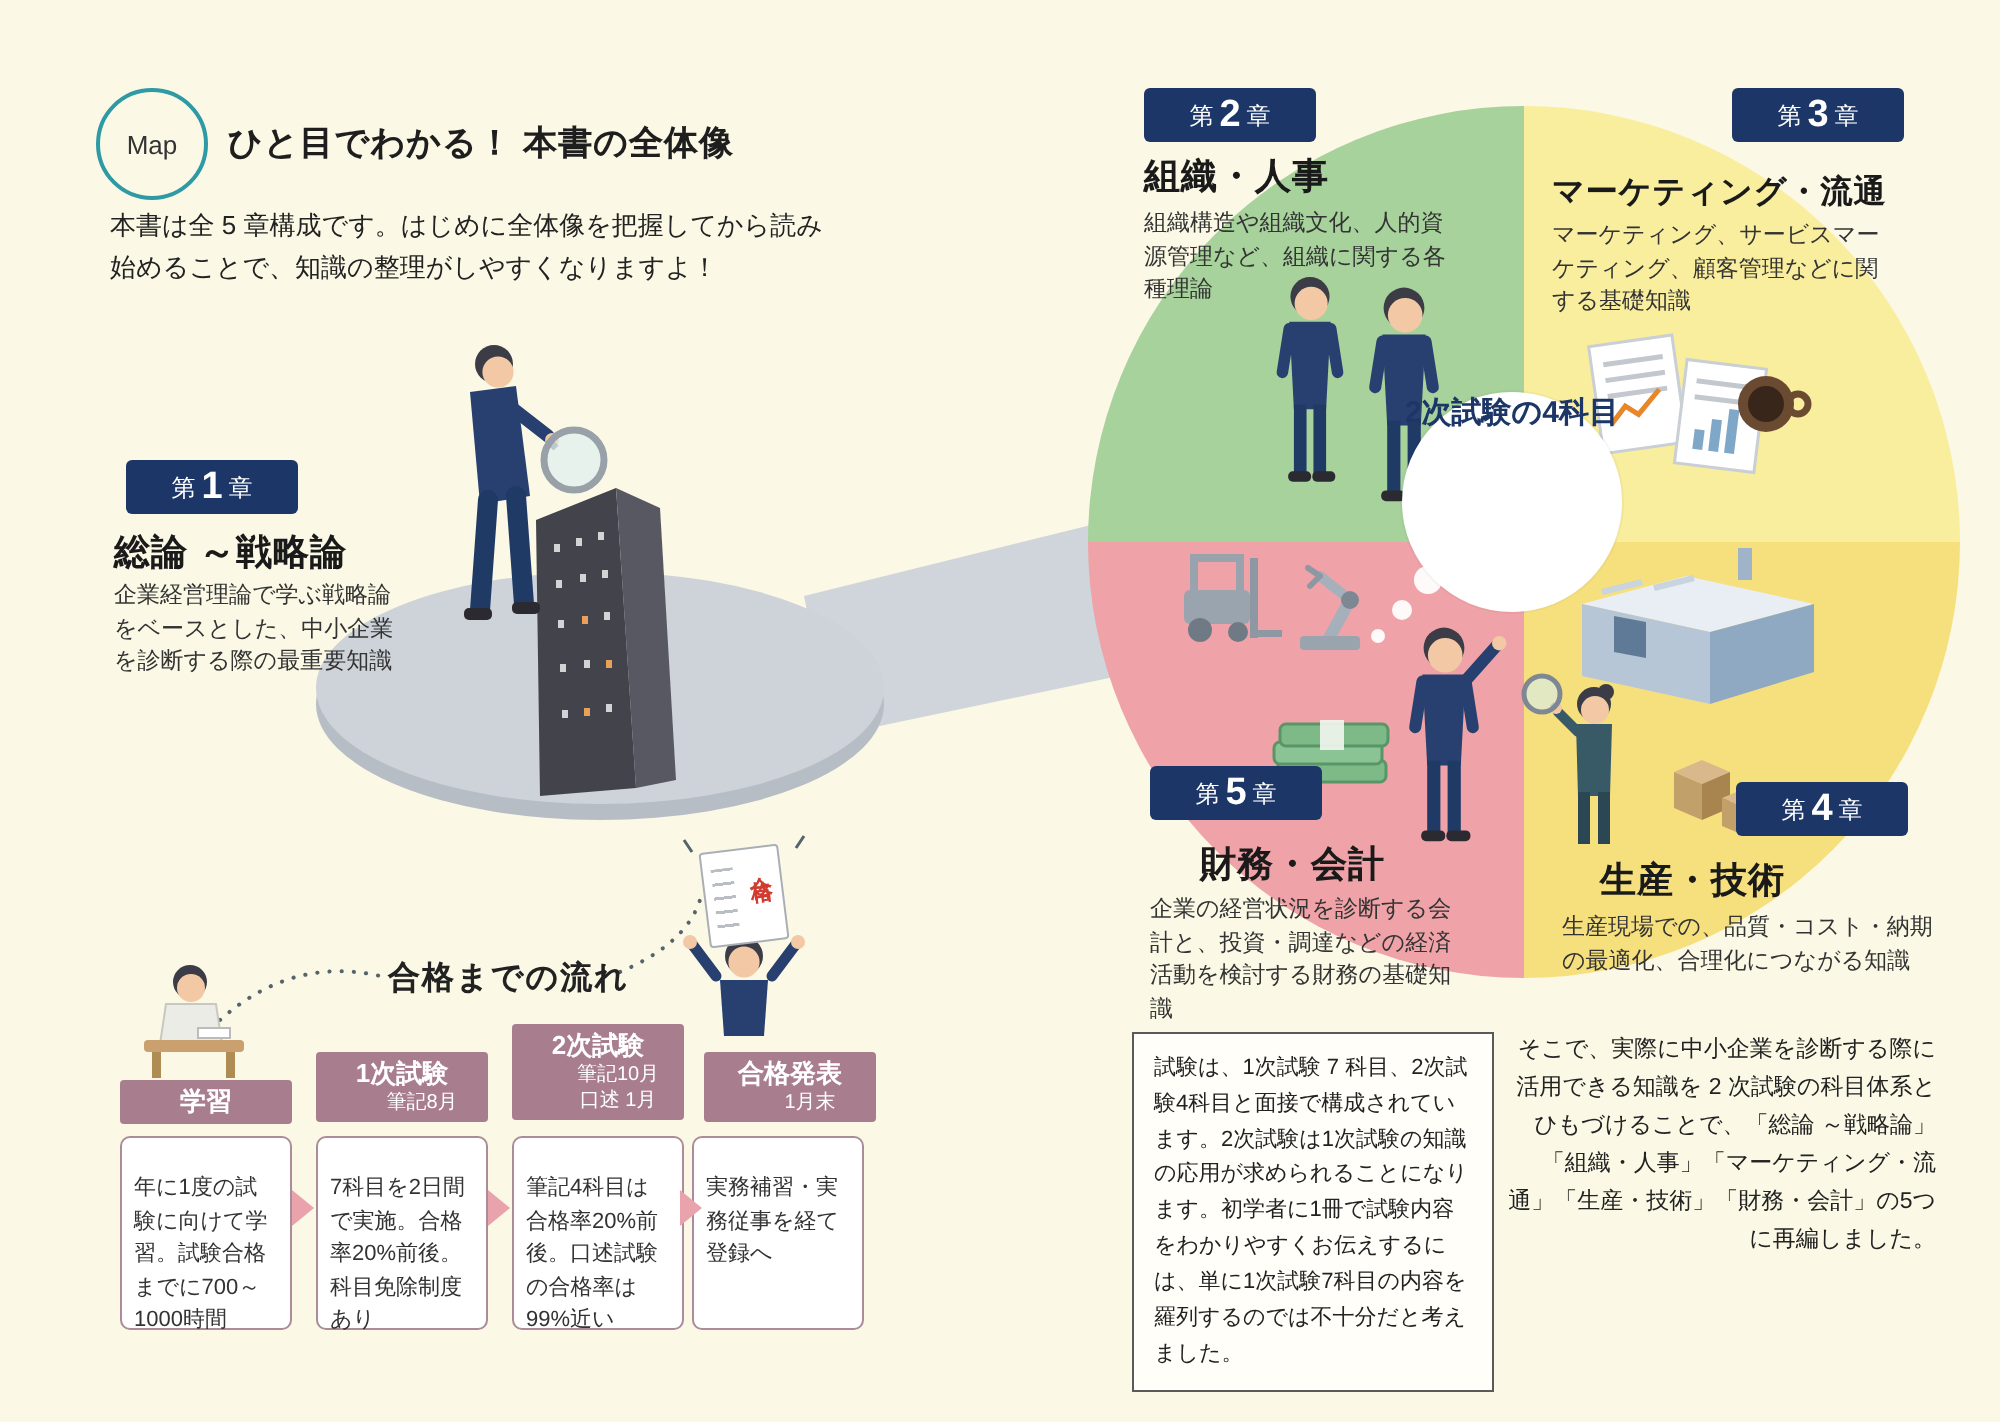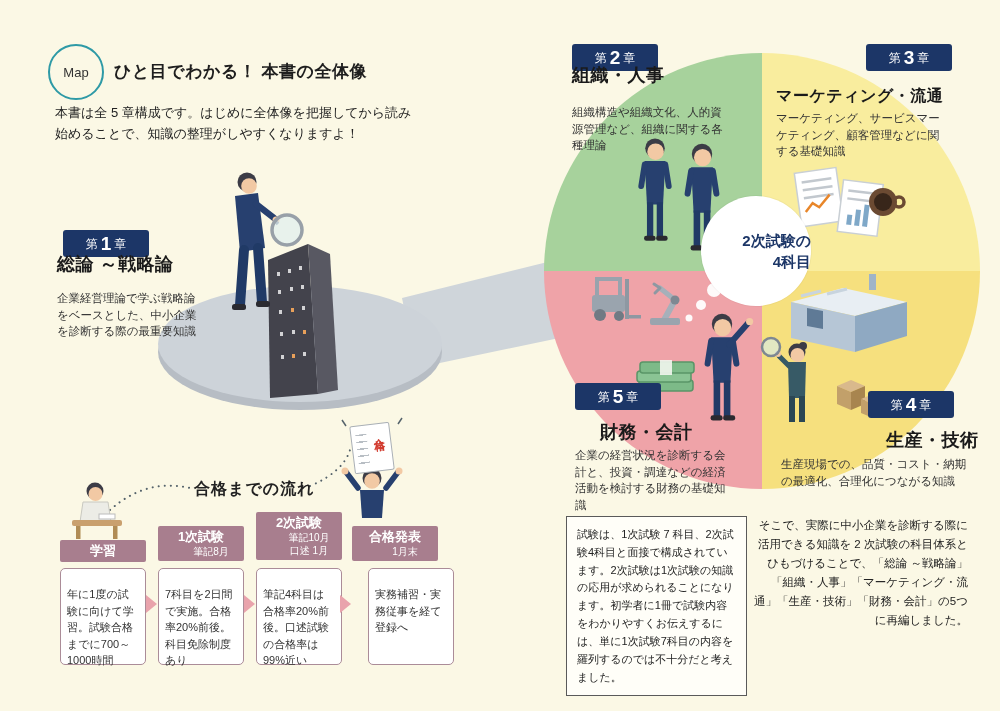--- a/index.html
+++ b/index.html
@@ -31,21 +31,21 @@
   }
   .chapter-badge .num { font-size:19px; font-weight:bold; line-height:1; }
   .chapter-badge .small { font-size:12px; line-height:1; }
   .chapter-title { font-weight:bold; font-size:18px; color:#1A1A1A; letter-spacing:0.5px; }
   .chapter-desc { font-size:11.5px; line-height:1.45; color:#333; }
 
   
   .pie-center {
     left:701px; top:196px; width:110px; height:110px;
     background:#FFFFFF; border-radius:50%;
-    display:flex; flex-direction:column; align-items:flex-end; justify-content:center;
+    display:flex; flex-direction:row; align-items:flex-start; justify-content:center;
     color:#1C3667; font-weight:bold; font-size:15px; line-height:1.4;
     box-shadow:0 0 0 1px rgba(0,0,0,0.03);
   }
 
   
   .flow-title { left:194px; top:479px; font-size:16px; font-weight:bold; color:#222; letter-spacing:1px; }
   .step-head {
     width:86px; background:#A87E8E; color:#fff; text-align:center;
     border-radius:2px; padding:3px 0;
   }
@@ -251,29 +251,29 @@
 <div class="abs intro">
   <div>本書は全 5 章構成です。はじめに全体像を把握してから読み</div>
   <div>始めることで、知識の整理がしやすくなりますよ！</div>
 </div>
 
 <div class="abs chapter-badge" style="left:63px;top:230px">
   <span class="small">第</span>
   <span class="num">1</span>
   <span class="small">章</span>
 </div>
-<div class="abs chapter-title" style="left:57px;top:252px">総論 ～戦略論</div>
+<div class="abs chapter-title" style="left:57px;top:264px">総論 ～戦略論</div>
 <div class="abs chapter-desc" style="left:57px;top:290px;width:143px">企業経営理論で学ぶ戦略論をベースとした、中小企業を診断する際の最重要知識</div>
 
 <div class="abs chapter-badge" style="left:572px;top:44px">
   <span class="small">第</span>
   <span class="num">2</span>
   <span class="small">章</span>
 </div>
-<div class="abs chapter-title" style="left:572px;top:63px">組織・人事</div>
+<div class="abs chapter-title" style="left:572px;top:76px">組織・人事</div>
 <div class="abs chapter-desc" style="left:572px;top:104px;width:152px">組織構造や組織文化、人的資源管理など、組織に関する各種理論</div>
 
 <div class="abs chapter-badge" style="left:866px;top:44px">
   <span class="small">第</span>
   <span class="num">3</span>
   <span class="small">章</span>
 </div>
 <div class="abs chapter-title" style="left:776px;top:86px;font-size:16px">マーケティング・流通</div>
 <div class="abs chapter-desc" style="left:776px;top:110px;width:168px">マーケティング、サービスマーケティング、顧客管理などに関する基礎知識</div>
 
@@ -283,21 +283,21 @@
   <span class="small">章</span>
 </div>
 <div class="abs chapter-title" style="left:600px;top:420px">財務・会計</div>
 <div class="abs chapter-desc" style="left:575px;top:447px;width:158px">企業の経営状況を診断する会計と、投資・調達などの経済活動を検討する財務の基礎知識</div>
 
 <div class="abs chapter-badge" style="left:868px;top:391px">
   <span class="small">第</span>
   <span class="num">4</span>
   <span class="small">章</span>
 </div>
-<div class="abs chapter-title" style="left:886px;top:428px">生産・技術</div>
+<div class="abs chapter-title" style="left:800px;top:428px">生産・技術</div>
 <div class="abs chapter-desc" style="left:781px;top:456px;width:186px">生産現場での、品質・コスト・納期の最適化、合理化につながる知識</div>
 
 <svg class="abs" style="left:58px;top:436px" width="330" height="82" viewBox="0 0 330 82">
   <path d="M52,74 Q88,42 132,52" fill="none" stroke="#55636B" stroke-width="2" stroke-dasharray="0.1 6" stroke-linecap="round"></path>
   <path d="M252,50 Q285,36 292,14" fill="none" stroke="#55636B" stroke-width="2" stroke-dasharray="0.1 6" stroke-linecap="round"></path>
 </svg>
 
 <div class="abs flow-title">合格までの流れ</div>
 
 <svg class="abs" style="left:68px;top:478px" width="58" height="62" viewBox="0 0 58 62">
@@ -346,20 +346,20 @@
   <div class="h2">筆記10月</div>
   <div class="h2">口述 1月</div>
 </div>
 <div class="abs step-body" style="left:256px;top:568px">筆記4科目は合格率20%前後。口述試験の合格率は99%近い</div>
 
 <div class="abs step-head" style="left:352px;top:526px">
   <div class="h1">合格発表</div>
   <div class="h2">1月末</div>
 
 </div>
-<div class="abs step-body" style="left:368px;top:568px">実務補習・実務従事を経て登録へ</div>
+<div class="abs step-body" style="left:346px;top:568px">実務補習・実務従事を経て登録へ</div>
 
 <div class="abs flow-arrow" style="left:146px;top:595px"></div>
 <div class="abs flow-arrow" style="left:244px;top:595px"></div>
 <div class="abs flow-arrow" style="left:340px;top:595px"></div>
 
 <div class="abs note-box1">試験は、1次試験 7 科目、2次試験4科目と面接で構成されています。2次試験は1次試験の知識の応用が求められることになります。初学者に1冊で試験内容をわかりやすくお伝えするには、単に1次試験7科目の内容を羅列するのでは不十分だと考えました。</div>
 <div class="abs note-box2">そこで、実際に中小企業を診断する際に活用できる知識を 2 次試験の科目体系とひもづけることで、「総論 ～戦略論」「組織・人事」「マーケティング・流通」「生産・技術」「財務・会計」の5つに再編しました。</div>
 
 </body></html>

